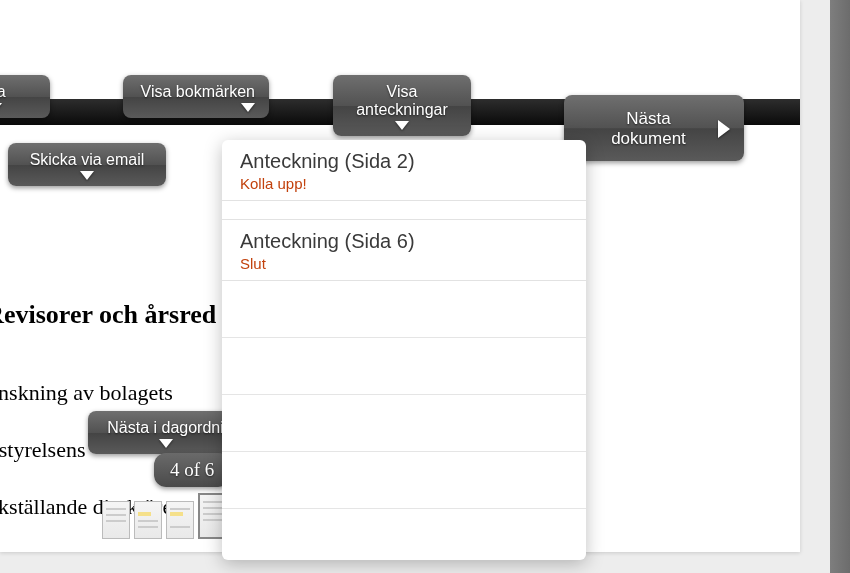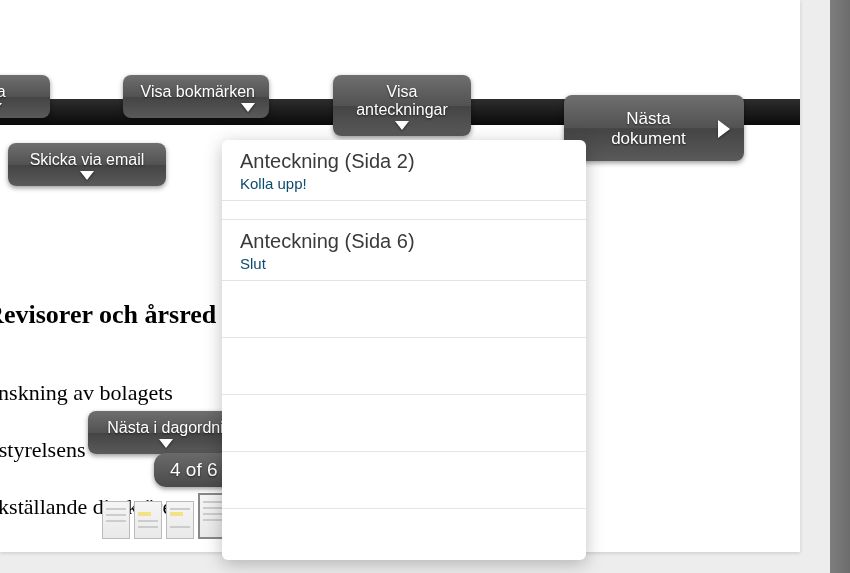--- a/index.html
+++ b/index.html
@@ -90,21 +90,21 @@
   .popover .item {
     padding: 10px 18px 8px 18px;
     border-bottom: 1px solid #e2e2e2;
   }
   .popover .item .title {
     font-size: 20px;
     color: #3a3a3a;
   }
   .popover .item .sub {
     font-size: 15px;
-    color: #0c4a6e;
+    color: #c2410c;
     margin-top: 2px;
   }
   .popover .empty {
     height: 57px;
     border-bottom: 1px solid #e5e5e5;
   }
 
   
   .thumbs {
     position: absolute;
@@ -221,21 +221,21 @@
 <div class="pill" style="top:143px; left:8px; width:158px;">
   <span>Skicka via email</span>
   <div class="tri"></div>
 </div>
 
 <div class="pill" style="top:411px; left:88px; width:155px;">
   <span>Nästa i dagordni</span>
   <div class="tri"></div>
 </div>
 
-<div class="page-counter" style="top:453px; left:154px;">
+<div class="page-counter" style="top:453px; left:154px;font-family:Liberation Serif, serif;">
   <span>4 of 6</span>
 </div>
 
 <div class="popover" style="top:140px; left:222px; height:420px;">
   <div class="item">
     <div class="title">Anteckning (Sida 2)</div>
     <div class="sub">Kolla upp!</div>
   </div>
   <div class="item">
   </div>

